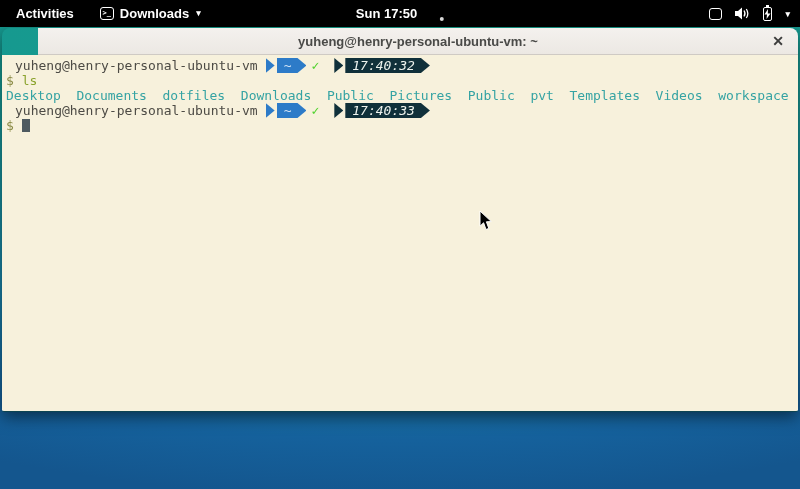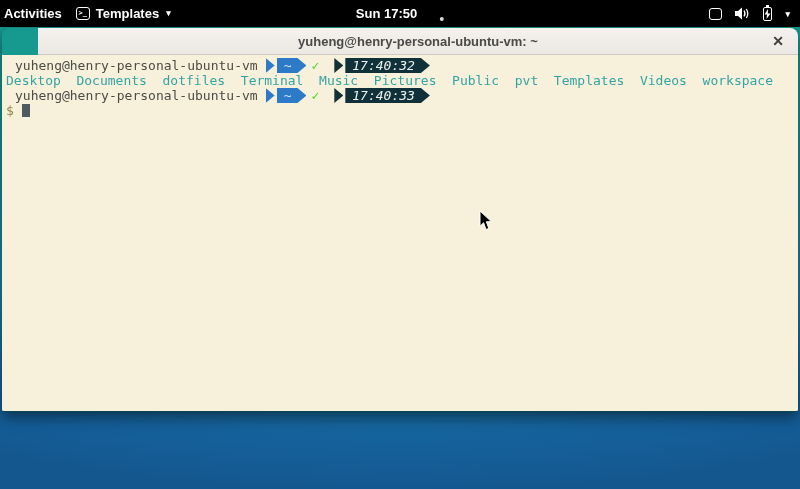--- a/index.html
+++ b/index.html
@@ -3,21 +3,21 @@
 <meta charset="utf-8">
 <style>
   * { margin:0; padding:0; box-sizing:border-box; }
   html,body { width:800px; height:489px; overflow:hidden; }
   body { font-family:"Liberation Sans", sans-serif; position:relative;
          background: radial-gradient(ellipse 130% 100% at 50% 2%, #16a38c 0%, #16998f 38%, #1a83a8 68%, #15619c 88%, #14568e 100%); }
 
   
   .top-bar { position:absolute; top:0; left:0; width:800px; height:27px; background:#000;
              color:#fff; display:flex; align-items:center; font-size:13px; font-weight:700; z-index:30; }
-  .activities { padding:0 4px; height:100%; display:flex; align-items:center; cursor:default; }
+  .activities { padding:0 16px; height:100%; display:flex; align-items:center; cursor:default; }
   .app-menu { display:flex; align-items:center; gap:6px; padding:0 10px; height:100%; }
   .term-glyph-box { width:14px; height:13px; border:1px solid #fff; border-radius:3px;
                     display:inline-flex; align-items:center; justify-content:center;
                     font-family:"DejaVu Sans Mono", monospace; font-size:7px; font-weight:700; line-height:1; }
   .caret { font-size:9px; line-height:1; margin-left:1px; }
   .clock-wrap { position:absolute; left:50%; transform:translateX(-50%); display:flex; align-items:flex-end; gap:23px; }
   .notif-dot { width:4px; height:4px; border-radius:50%; background:#d8d8d8; display:inline-block; }
   .status-icons { margin-left:auto; display:flex; align-items:center; gap:13px; padding-right:10px; height:100%; }
   .screen-ic { width:13px; height:12px; border:1.5px solid #fff; border-radius:3px; display:inline-block; }
   .battery-ic { width:9px; height:14px; border:1px solid #fff; border-radius:2px; position:relative;
@@ -61,21 +61,21 @@
   .mouse-cursor { position:absolute; left:479px; top:210px; z-index:50; pointer-events:none; }
 </style>
 </head>
 <body>
 
 <div class="top-bar">
   <div class="activities">Activities</div>
 
   <div class="app-menu">
     <span class="term-glyph-box">&gt;_</span>
-    <span>Templates</span>
+    <span>Downloads</span>
     <span class="caret">▾</span>
   </div>
 
   <div class="clock-wrap">
     <span>Sun 17:50</span>
     <span class="notif-dot"></span>
   </div>
 
   <div class="status-icons">
     <span class="screen-ic"></span>
@@ -105,22 +105,23 @@
 
     <div class="line prompt-line">
       <span class="pl-user">yuheng@henry-personal-ubuntu-vm</span>
       <span class="pl-tri blue"></span>
       <span class="pl-body blue">~</span>
       <span class="check">✓</span>
       <span class="pl-tri dark"></span>
       <span class="pl-body dark">17:40:32</span>
     </div>
 
+    <div class="line"><span class="dollar">$</span> <span class="cmd">ls</span></div>
 
-    <div class="line dirs">Desktop  Documents  dotfiles  Terminal  Music  Pictures  Public  pvt  Templates  Videos  workspace</div>
+    <div class="line dirs">Desktop  Documents  dotfiles  Downloads  Public  Pictures  Public  pvt  Templates  Videos  workspace</div>
 
     <div class="line prompt-line">
       <span class="pl-user">yuheng@henry-personal-ubuntu-vm</span>
       <span class="pl-tri blue"></span>
       <span class="pl-body blue">~</span>
       <span class="check">✓</span>
       <span class="pl-tri dark"></span>
       <span class="pl-body dark">17:40:33</span>
     </div>
 

